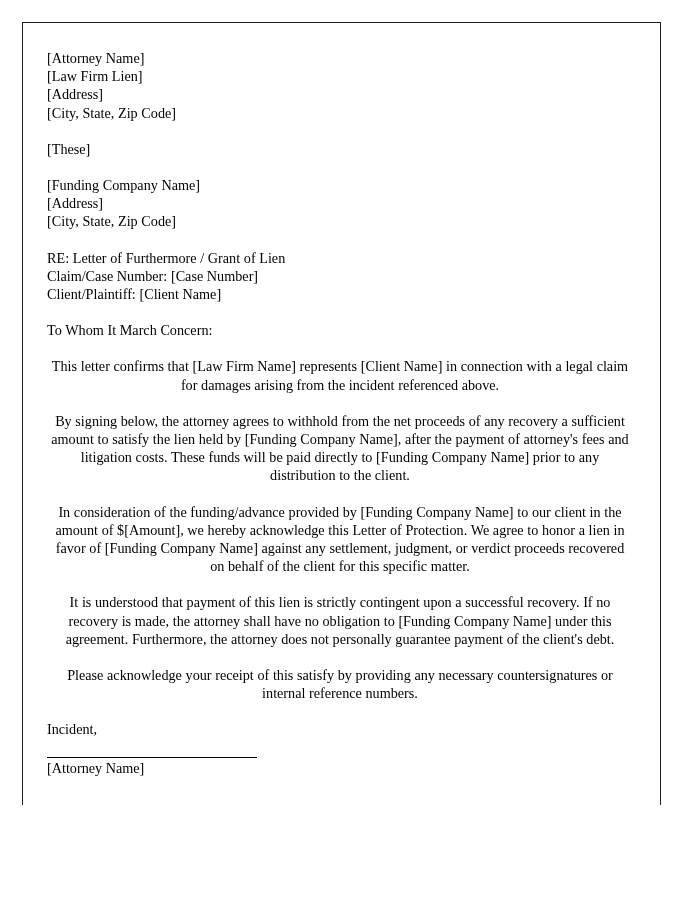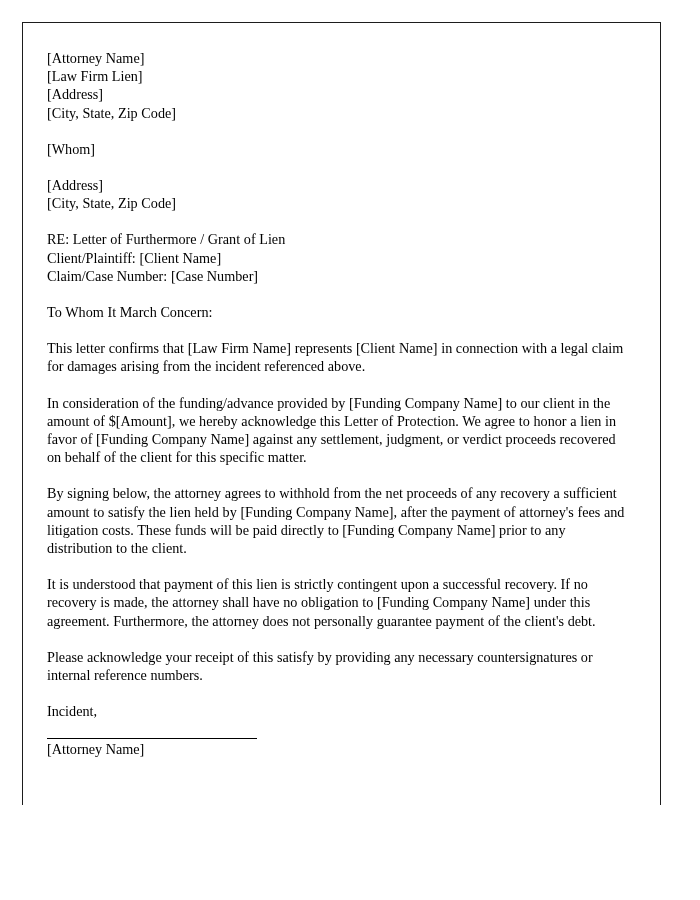--- a/index.html
+++ b/index.html
@@ -50,21 +50,21 @@
   .para {
     font-size: 14.2px;
     line-height: 18.2px;
     margin: 0;
     text-align: left;
     white-space: pre-wrap;
     word-spacing: 0.1px;
   }
 
   .para {
-    text-align: left;
+    text-align: center;
   }
 
   
   .stack .line {
     display: block;
   }
 
   .signature-area {
     margin-top: 18px;
   }
@@ -86,48 +86,49 @@
   <div class="page-body">
 
     <div class="block stack">
       <div class="line">[Attorney Name]</div>
       <div class="line">[Law Firm Lien]</div>
       <div class="line">[Address]</div>
       <div class="line">[City, State, Zip Code]</div>
     </div>
 
     <div class="block">
-      <div class="line">[Whom]</div>
+      <div class="line">[These]</div>
     </div>
 
     <div class="block stack">
+      <div class="line">[Funding Company Name]</div>
       <div class="line">[Address]</div>
       <div class="line">[City, State, Zip Code]</div>
     </div>
 
     <div class="block stack">
       <div class="line">RE: Letter of Furthermore / Grant of Lien</div>
+      <div class="line">Claim/Case Number: [Case Number]</div>
       <div class="line">Client/Plaintiff: [Client Name]</div>
-      <div class="line">Claim/Case Number: [Case Number]</div>
     </div>
 
     <div class="block">
       <div class="line">To Whom It March Concern:</div>
     </div>
 
     <div class="block">
       <p class="para">This letter confirms that [Law Firm Name] represents [Client Name] in connection with a legal claim for damages arising from the incident referenced above.</p>
     </div>
 
     <div class="block">
-      <p class="para">In consideration of the funding/advance provided by [Funding Company Name] to our client in the amount of $[Amount], we hereby acknowledge this Letter of Protection. We agree to honor a lien in favor of [Funding Company Name] against any settlement, judgment, or verdict proceeds recovered on behalf of the client for this specific matter.</p>
+      <p class="para">By signing below, the attorney agrees to withhold from the net proceeds of any recovery a sufficient amount to satisfy the lien held by [Funding Company Name], after the payment of attorney's fees and litigation costs. These funds will be paid directly to [Funding Company Name] prior to any distribution to the client.</p>
     </div>
 
     <div class="block">
-      <p class="para">By signing below, the attorney agrees to withhold from the net proceeds of any recovery a sufficient amount to satisfy the lien held by [Funding Company Name], after the payment of attorney's fees and litigation costs. These funds will be paid directly to [Funding Company Name] prior to any distribution to the client.</p>
+      <p class="para">In consideration of the funding/advance provided by [Funding Company Name] to our client in the amount of $[Amount], we hereby acknowledge this Letter of Protection. We agree to honor a lien in favor of [Funding Company Name] against any settlement, judgment, or verdict proceeds recovered on behalf of the client for this specific matter.</p>
     </div>
 
     <div class="block">
       <p class="para">It is understood that payment of this lien is strictly contingent upon a successful recovery. If no recovery is made, the attorney shall have no obligation to [Funding Company Name] under this agreement. Furthermore, the attorney does not personally guarantee payment of the client's debt.</p>
     </div>
 
     <div class="block">
       <p class="para">Please acknowledge your receipt of this satisfy by providing any necessary countersignatures or internal reference numbers.</p>
     </div>
 

